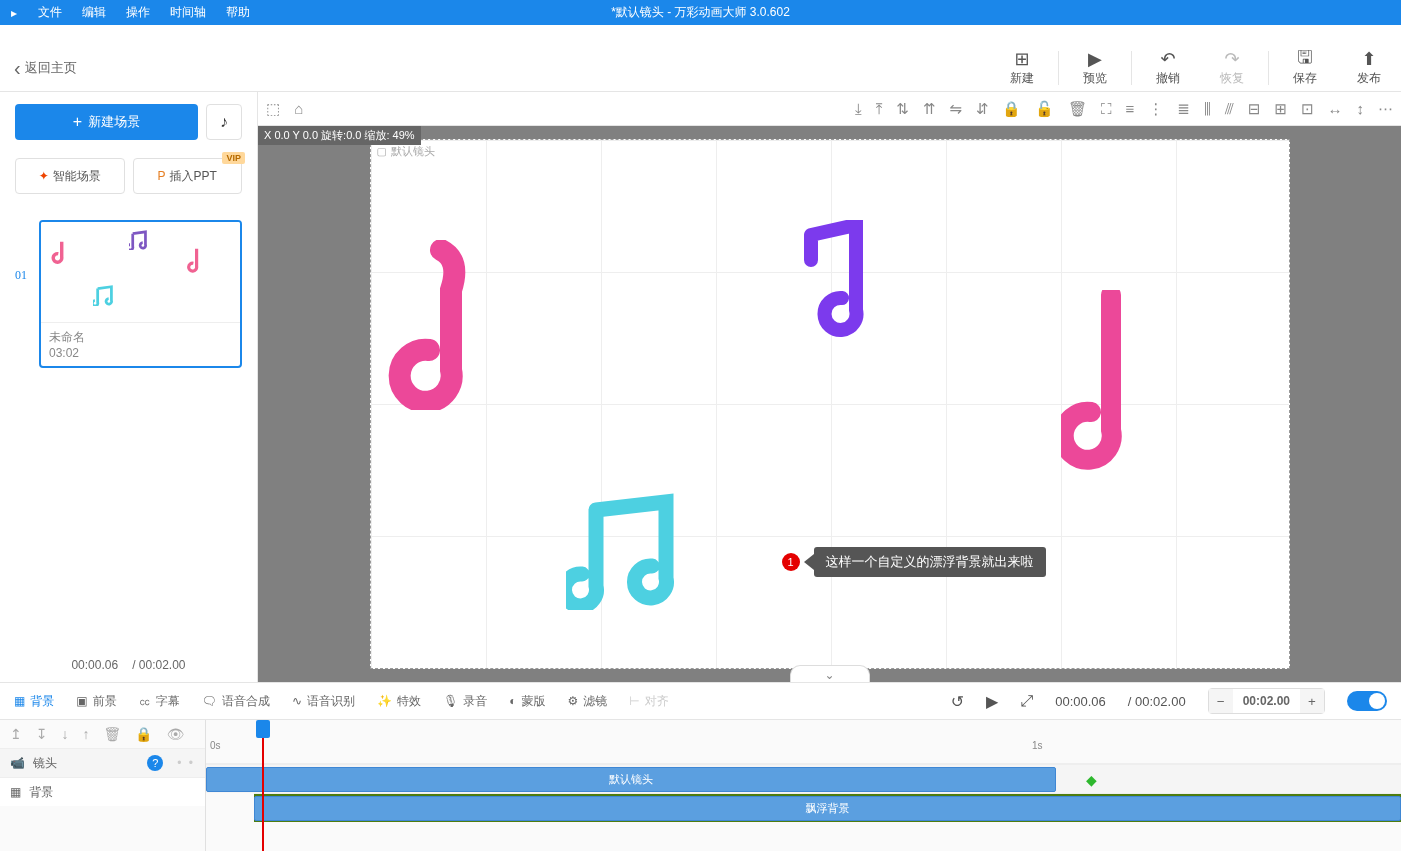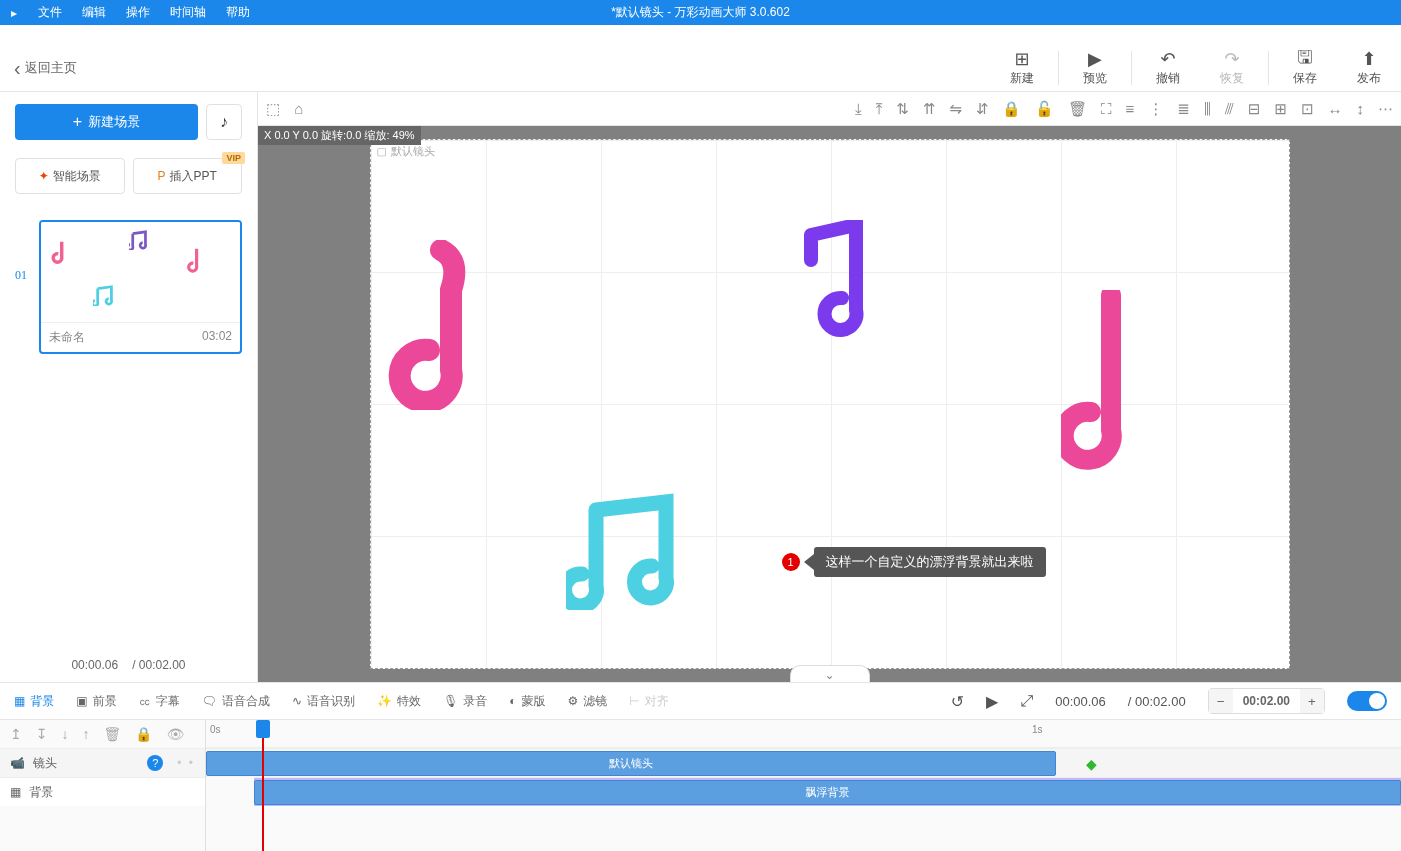--- a/index.html
+++ b/index.html
@@ -31,21 +31,21 @@
 .btn-primary::before { content: '+'; font-size: 16px; margin-right: 6px; }
 .btn-icon-sq { width: 36px; height: 36px; border: 1px solid #e0e0e0; border-radius: 4px; background: #fff; display: flex; align-items: center; justify-content: center; color: #333; font-size: 16px; cursor: pointer; }
 .left-row2 { display: flex; gap: 8px; margin-bottom: 18px; }
 .btn-outline { flex: 1; height: 36px; border: 1px solid #e0e0e0; border-radius: 4px; background: #fff; font-size: 12px; color: #555; display: flex; align-items: center; justify-content: center; cursor: pointer; position: relative; }
 .vip-badge { position: absolute; top: -7px; right: -4px; background: #ffd89b; color: #b76b00; font-size: 9px; padding: 1px 4px; border-radius: 2px; font-weight: bold; }
 
 .scene-list { display: flex; }
 .scene-num { width: 24px; font-size: 12px; color: #1b87ea; padding-top: 48px; font-family: Liberation Serif, serif; }
 .scene-card { flex: 1; border: 2px solid #1b87ea; border-radius: 4px; overflow: hidden; cursor: pointer; }
 .scene-thumb { height: 100px; background: #fff; position: relative; }
-.scene-info { display: flex; justify-content: space-between; padding: 6px 8px; font-size: 12px; color: #888; border-top: 1px solid #eee; }
+.scene-info { display: flex; justify-content: space-between; padding: 6px 8px; font-size: 12px; color: #888; border-top: 1px solid #eee; flex-direction: column; }
 
 .left-footer { margin-top: auto; padding: 8px 0 10px; display: flex; justify-content: center; gap: 14px; font-size: 12px; color: #666; }
 
 
 .canvas-col { flex: 1; display: flex; flex-direction: column; position: relative; }
 .canvas-toolbar { height: 34px; display: flex; align-items: center; border-bottom: 1px solid #e5e5e5; padding: 0 8px; gap: 12px; color: #888; }
 .ctb-section { display: flex; gap: 14px; }
 .ctb-btn { cursor: pointer; font-size: 15px; color: #888; }
 .ctb-spacer { flex: 1; }
 .canvas-status { height: 19px; background: #666; color: #fff; font-size: 11px; padding: 2px 6px; display: flex; align-items: center; position: absolute; top: 34px; left: 0; z-index: 5; }
@@ -81,27 +81,27 @@
 .timeline { height: 149px; display: flex; background: #fafafa; }
 .tl-left { width: 206px; border-right: 1px solid #e0e0e0; }
 .tl-tools { height: 28px; display: flex; align-items: center; gap: 14px; padding: 0 10px; color: #aaa; font-size: 14px; }
 .tl-tools span { cursor: pointer; }
 .tl-track-label { height: 29px; display: flex; align-items: center; padding: 0 10px; font-size: 12px; color: #666; border-top: 1px solid #eee; gap: 8px; background: #f5f5f5; }
 .tl-track-label.even { background: #fff; }
 .help-badge { width: 16px; height: 16px; border-radius: 50%; background: #1b87ea; color: #fff; font-size: 11px; display: flex; align-items: center; justify-content: center; margin-left: auto; }
 .dots { color: #ccc; letter-spacing: 2px; margin-left: 6px; }
 
 .tl-right { flex: 1; position: relative; }
-.tl-ruler { height: 28px; position: relative; font-size: 10px; color: #888; border-bottom: 1px solid #eee; }
+.tl-ruler { height: 28px; position: relative; font-size: 10px; color: #888; border-bottom: 1px solid #eee; margin-top: 16px; }
 .tl-tick { position: absolute; top: 4px; }
 .playhead { position: absolute; left: 50px; top: 0; z-index: 5; }
 .playhead-handle { width: 14px; height: 18px; background: #1b87ea; border-radius: 2px; }
 .playhead-line { width: 2px; height: 140px; background: #e40000; margin-left: 6px; }
 .tl-track { height: 29px; border-top: 1px solid #eee; position: relative; background: #f5f5f5; }
-.tl-track.even { background: #c4b5fd; margin-left: 48px; }
+.tl-track.even { background: #4d7c0f; margin-left: 48px; }
 .tl-clip { position: absolute; top: 2px; height: 25px; background: #5b9fe0; border: 1px solid #3f87d4; color: #fff; font-size: 11px; display: flex; align-items: center; justify-content: center; border-radius: 2px; }
 .tl-marker { position: absolute; top: 7px; color: #2eb82e; font-size: 14px; }
 
 
 .note { position: absolute; }
 .note svg { width: 100%; height: 100%; }
 </style>
 </head>
 <body>
 

